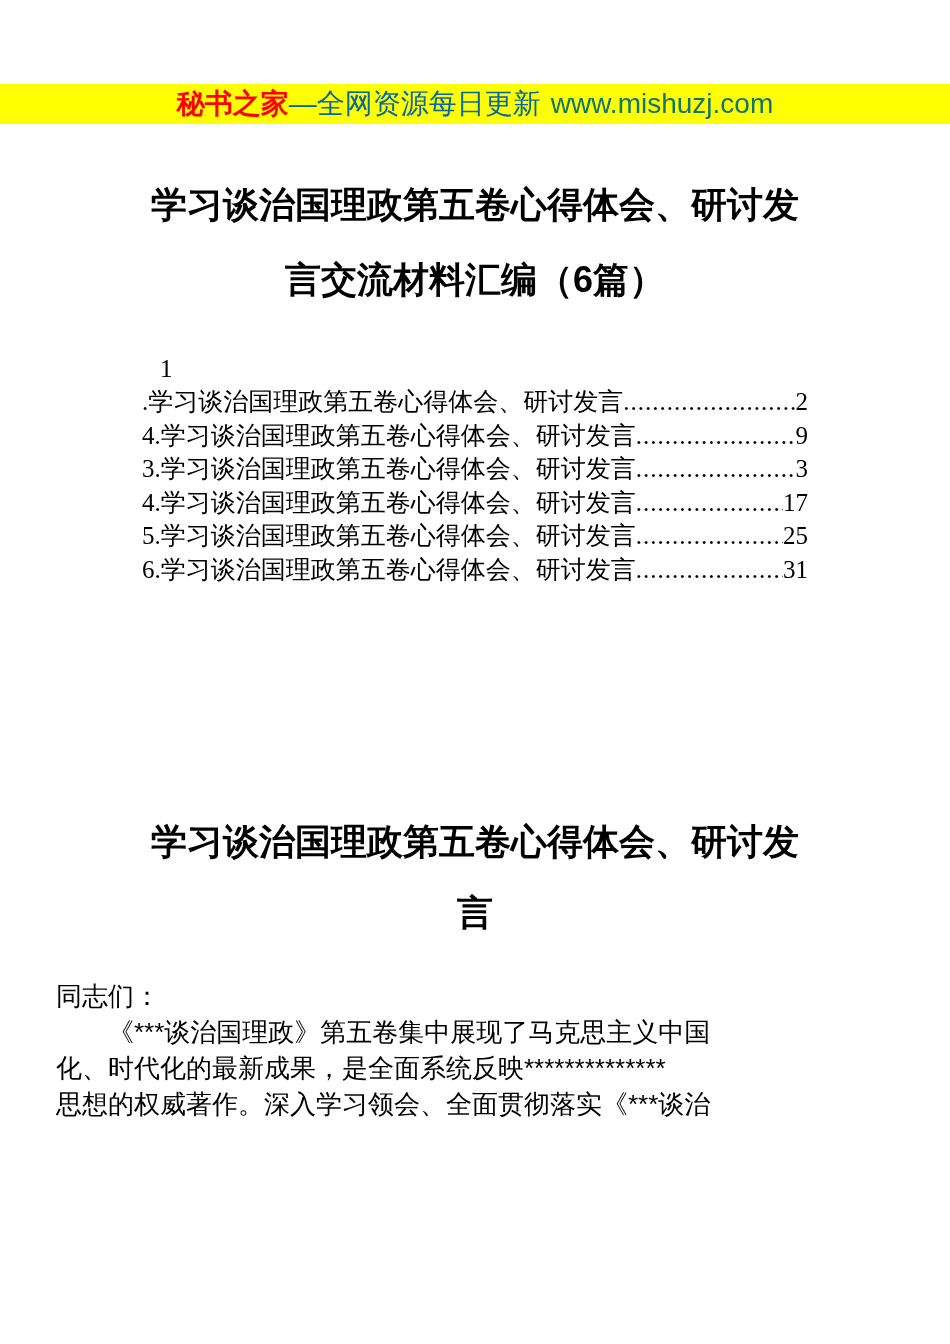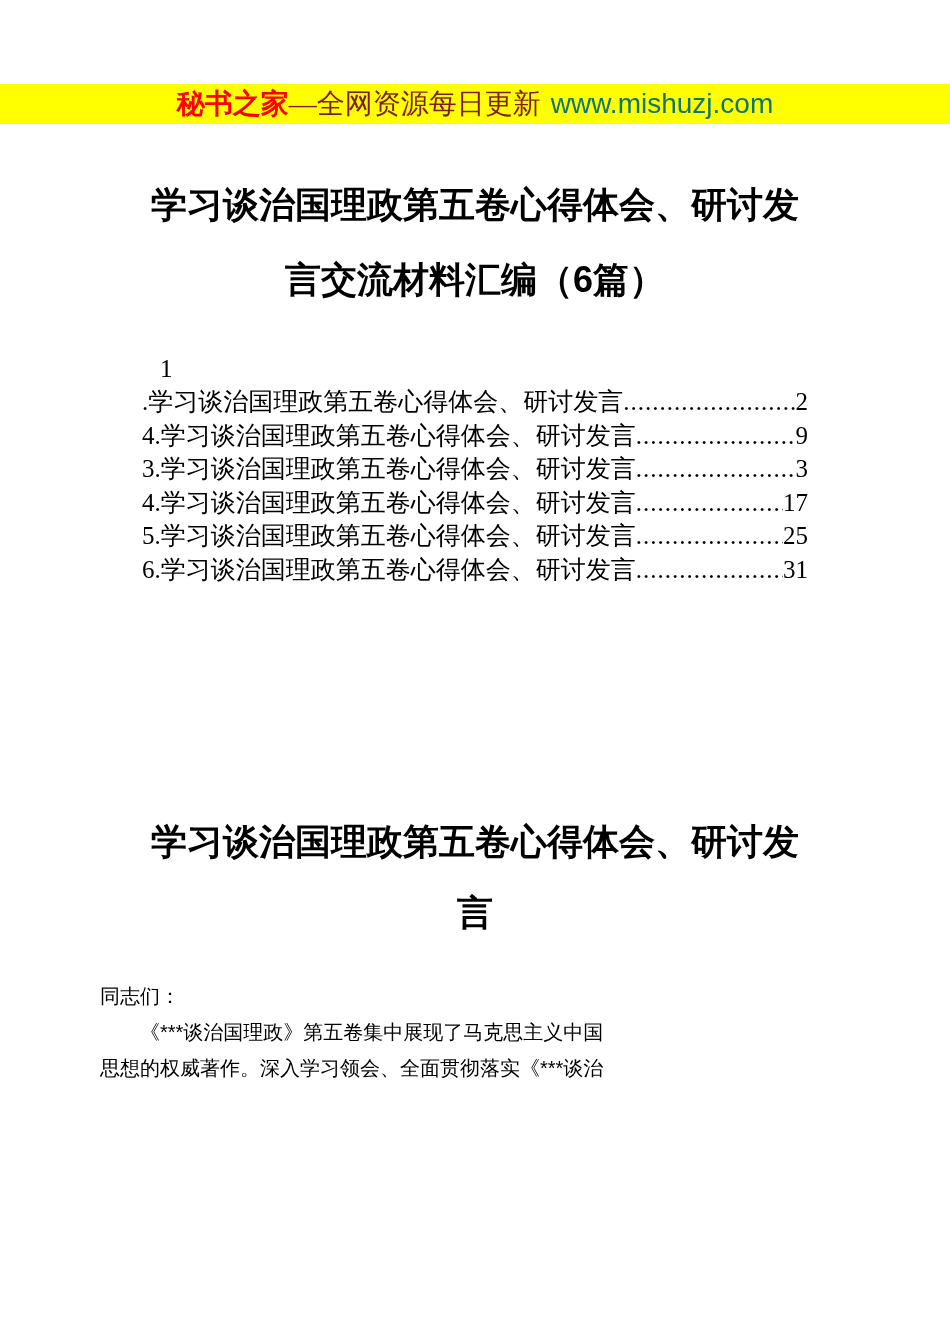--- a/index.html
+++ b/index.html
@@ -20,21 +20,21 @@
     width: 100%;
     background: #ffff00;
     display: flex;
     justify-content: center;
     align-items: center;
     font-size: 28px;
     line-height: 40px;
     white-space: nowrap;
   }
   .brand { color: #ff0000; font-weight: bold; text-align: right; }
-  .tagline { color: #7f1d1d; font-family: Liberation Serif, serif; }
+  .tagline { color: #0369a1; }
   .url { color: #0f766e; margin-left: 10px; }
 
   
   .doc-title {
     margin-top: 61px;
     text-align: center;
     font-weight: bold;
     font-size: 36px;
   }
   .doc-title .t-line { line-height: 40px; }
@@ -76,22 +76,22 @@
     margin-top: 236px;
     text-align: center;
     font-weight: bold;
     font-size: 36px;
   }
   .section-title .s-line { line-height: 40px; }
   .section-title .s-line2 { margin-top: 31px; }
 
   
   .body-text {
-    margin: 45px 140px 0 100px;
-    font-size: 20px;
+    margin: 45px 140px 0 56px;
+    font-size: 26px;
     line-height: 36px;
     text-align: justify;
   }
   .para-line { white-space: nowrap; }
   .para-indent { text-indent: 2em; }
 </style>
 </head>
 <body>
 
 <div class="page">
@@ -144,16 +144,17 @@
   </div>
 
   <div class="section-title">
     <div class="s-line">学习谈治国理政第五卷心得体会、研讨发</div>
     <div class="s-line s-line2">言</div>
   </div>
 
   <div class="body-text">
     <div class="para-line">同志们：</div>
     <div class="para-line para-indent">《***谈治国理政》第五卷集中展现了马克思主义中国</div>
+    <div class="para-line">化、时代化的最新成果，是全面系统反映**************</div>
     <div class="para-line">思想的权威著作。深入学习领会、全面贯彻落实《***谈治</div>
   </div>
 
 </div>
 
 </body></html>

